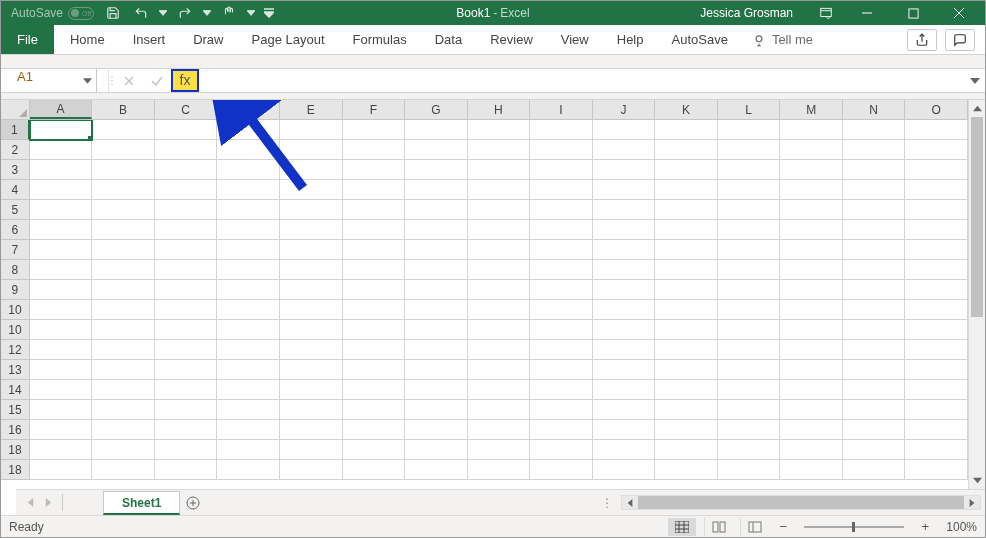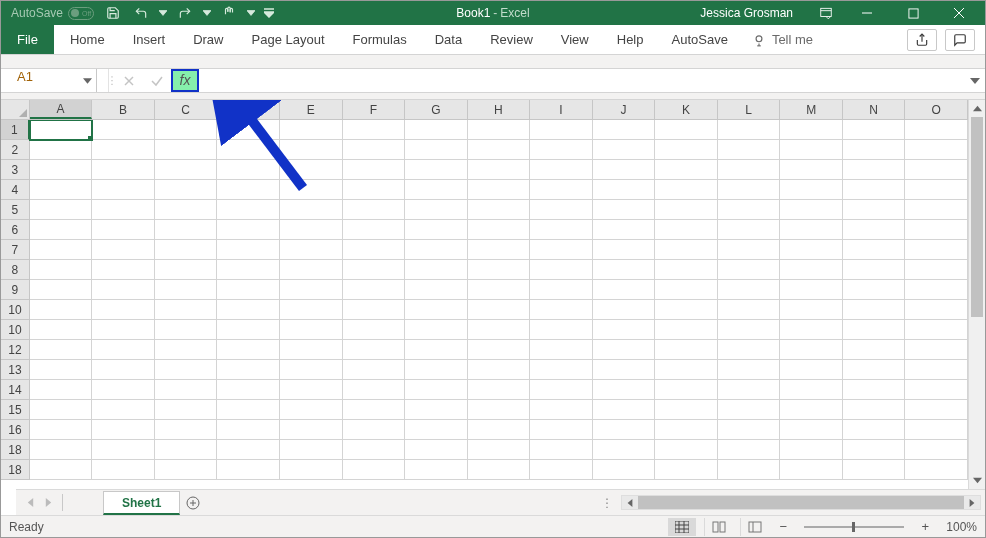--- a/index.html
+++ b/index.html
@@ -33,21 +33,21 @@
   .ribbon-tabs .iconbox { width:30px; height:22px; border:1px solid #c8c8c8; border-radius:2px; display:flex; align-items:center; justify-content:center; }
   .ribbon-tabs .iconbox svg { stroke:#3a3a3a; }
   .ribbon-gap { height:14px; background:#f3f2f1; border-bottom:1px solid #d4d4d4; }
   
   .formula-bar { height:24px; background:#fff; display:flex; align-items:stretch; border-bottom:1px solid #d4d4d4; font-size:13px; }
   .name-box { width:96px; display:flex; align-items:flex-start; border:1px solid #c8c8c8; border-left:none; border-top:none; border-bottom:none; position:relative; padding-left:16px; color:#a16207;}
   .name-box .ddl { position:absolute; right:4px; top:50%; transform:translateY(-50%); }
   .fb-sep { width:12px; border-right:1px solid #e3e3e3; }
   .fb-btn { width:28px; display:flex; align-items:center; justify-content:center; color:#bfbfbf; }
   .fb-btn.disabled svg { stroke:#c4c4c4; }
-  .fb-fx { width:28px; display:flex; align-items:center; justify-content:center; font-style:italic; font-family: "Times New Roman", serif; font-size:14px; color:#555; position:relative; border:2px solid #1132c7; background:#86efac;}
+  .fb-fx { width:28px; display:flex; align-items:center; justify-content:center; font-family: "Times New Roman", serif; font-size:14px; color:#555; position:relative; border:2px solid #1132c7; background:#fde047;}
   .fb-input { flex:1; border:none; padding-left:6px; font-size:13px; outline:none;}
   .fb-expand { width:20px; display:flex; align-items:center; justify-content:center; }
   .gap2 { height:7px; background:#f3f2f1; border-bottom:1px solid #d4d4d4;}
   
   .grid-area { flex:1; display:flex; overflow:hidden; position:relative; background:#fff; }
   .grid-main { flex:1; display:flex; flex-direction:column; overflow:hidden;}
   .col-headers { display:flex; height:20px; background:#e6e6e6; border-bottom:1px solid #c6c6c6; font-size:12px; color:#444;}
   .corner { width:29px; border-right:1px solid #c6c6c6; background:#e6e6e6; position:relative;}
   .corner::after{ content:""; position:absolute; right:2px; bottom:2px; width:0;height:0; border-style:solid; border-width:0 0 8px 8px; border-color:transparent transparent #b0b0b0 transparent;}
   .ch { width:63px; border-right:1px solid #c6c6c6; display:flex; align-items:center; justify-content:center; }

